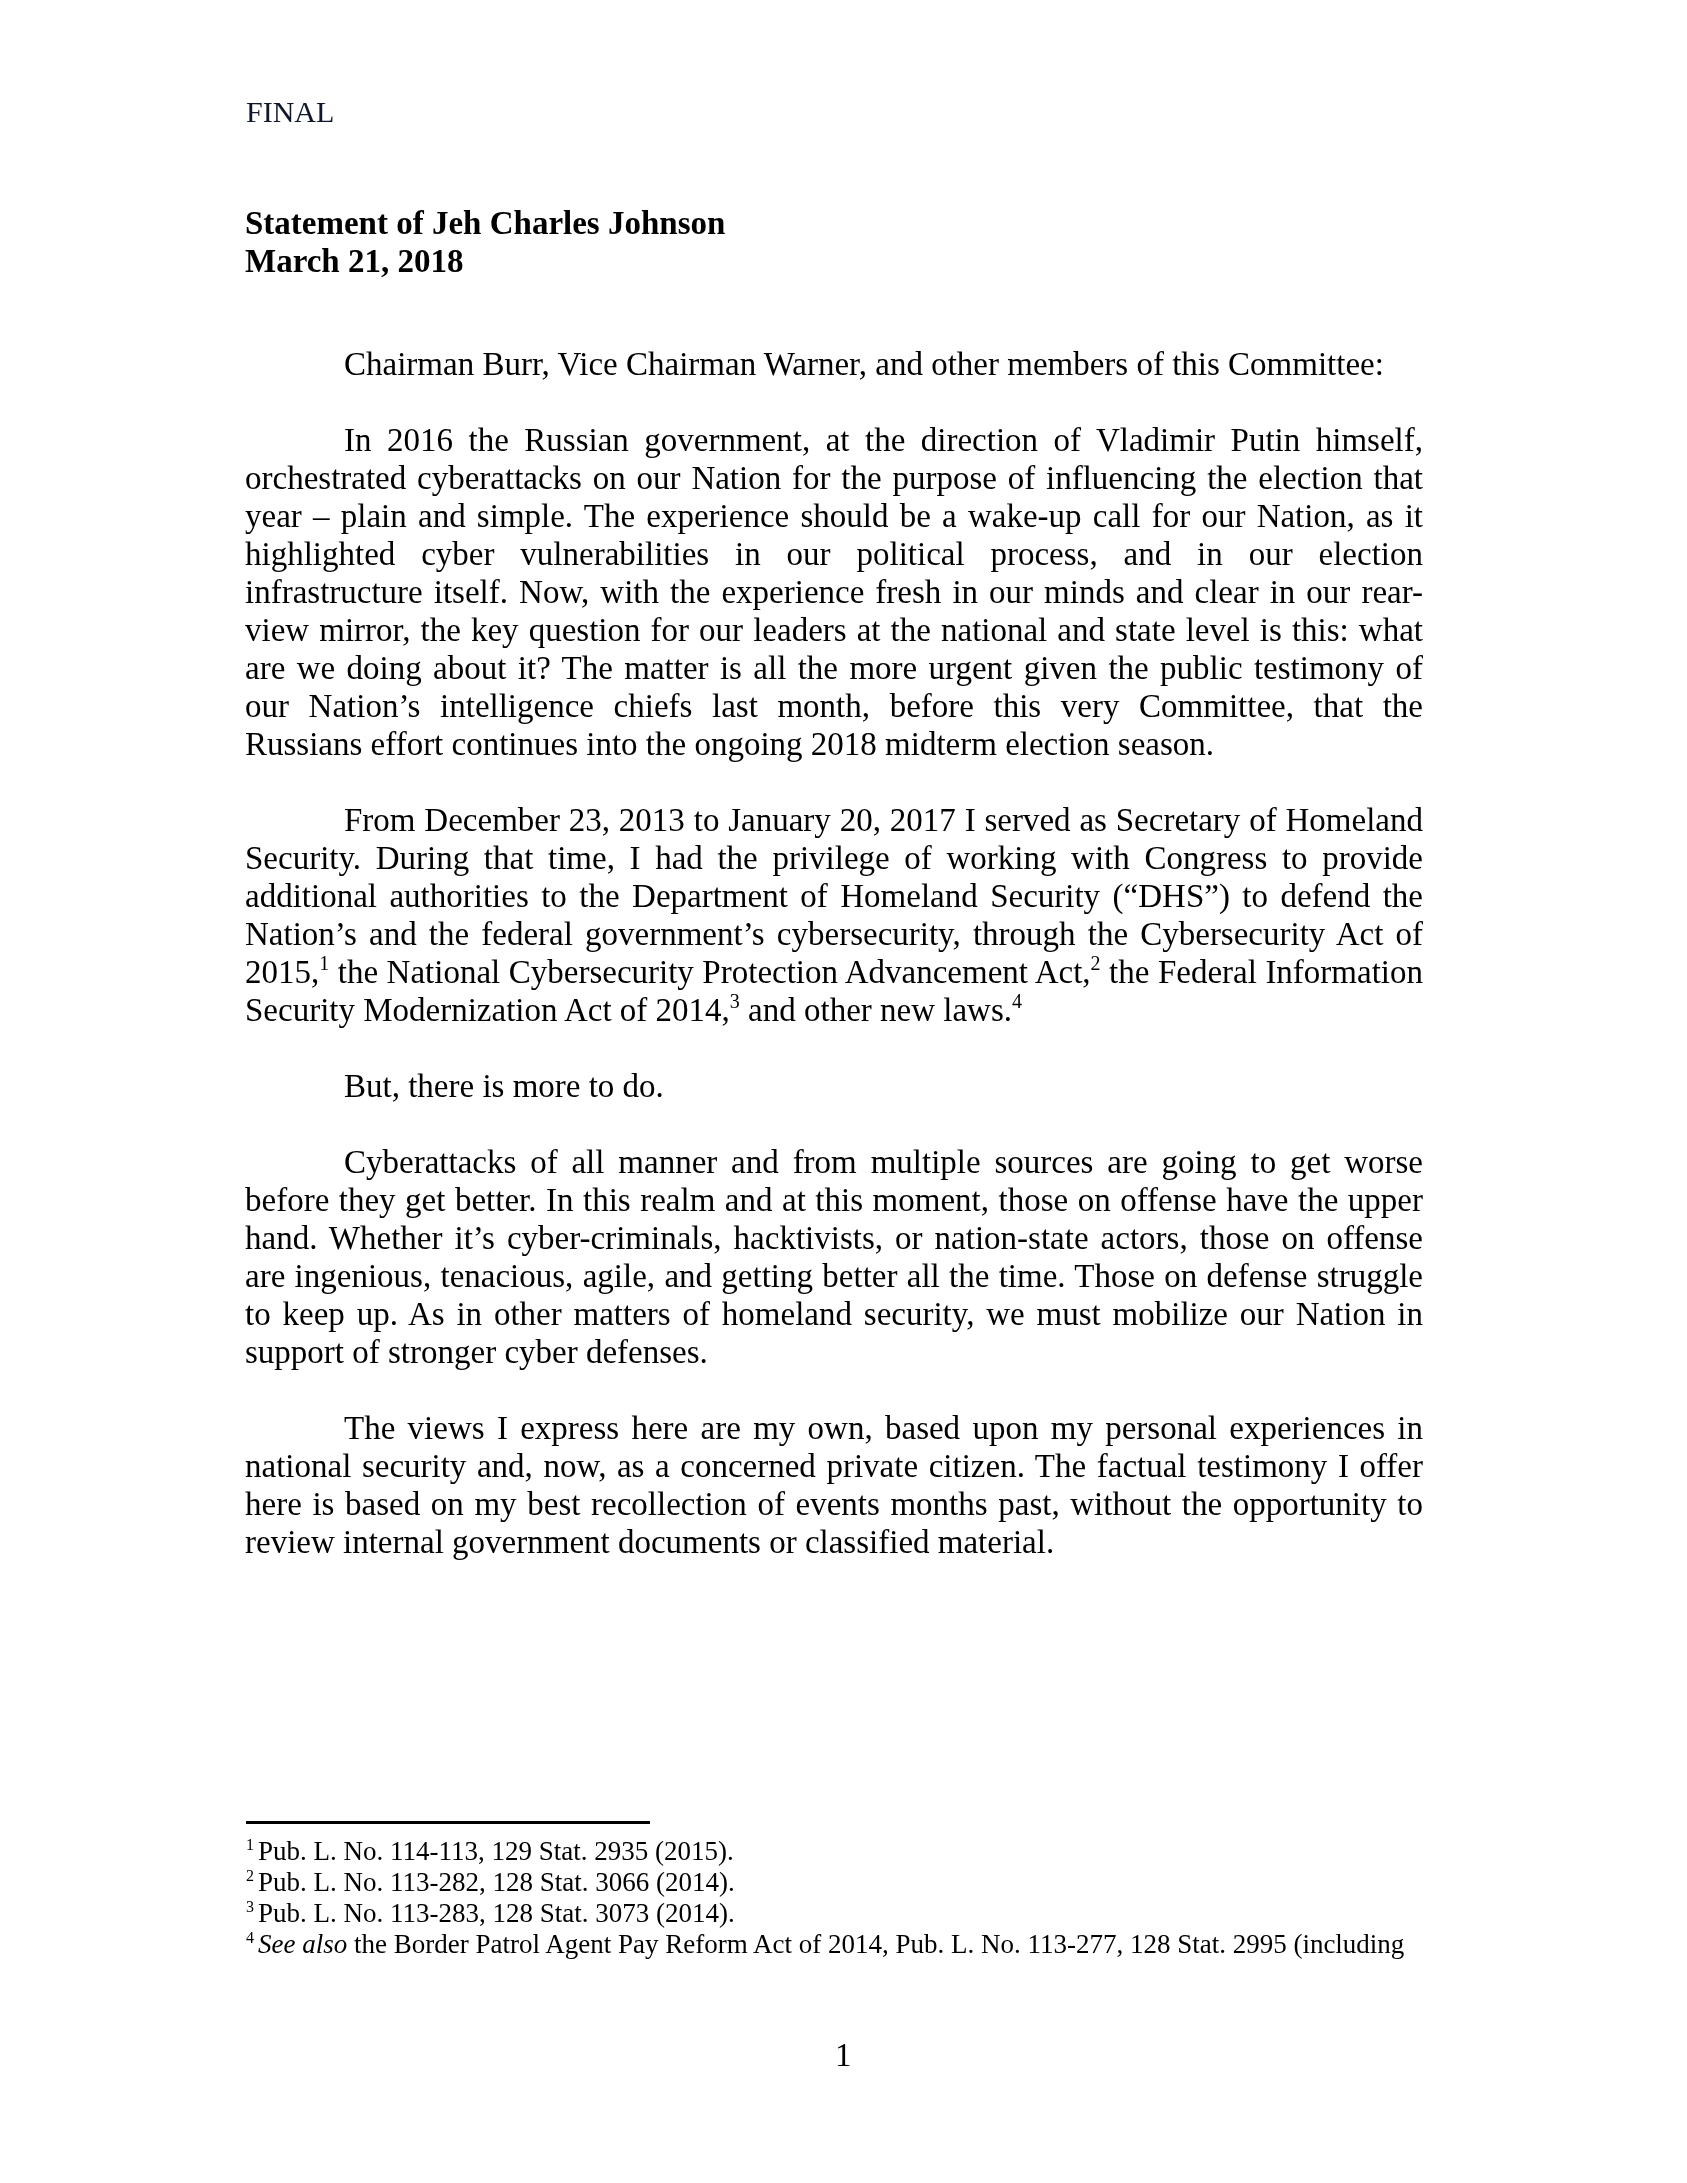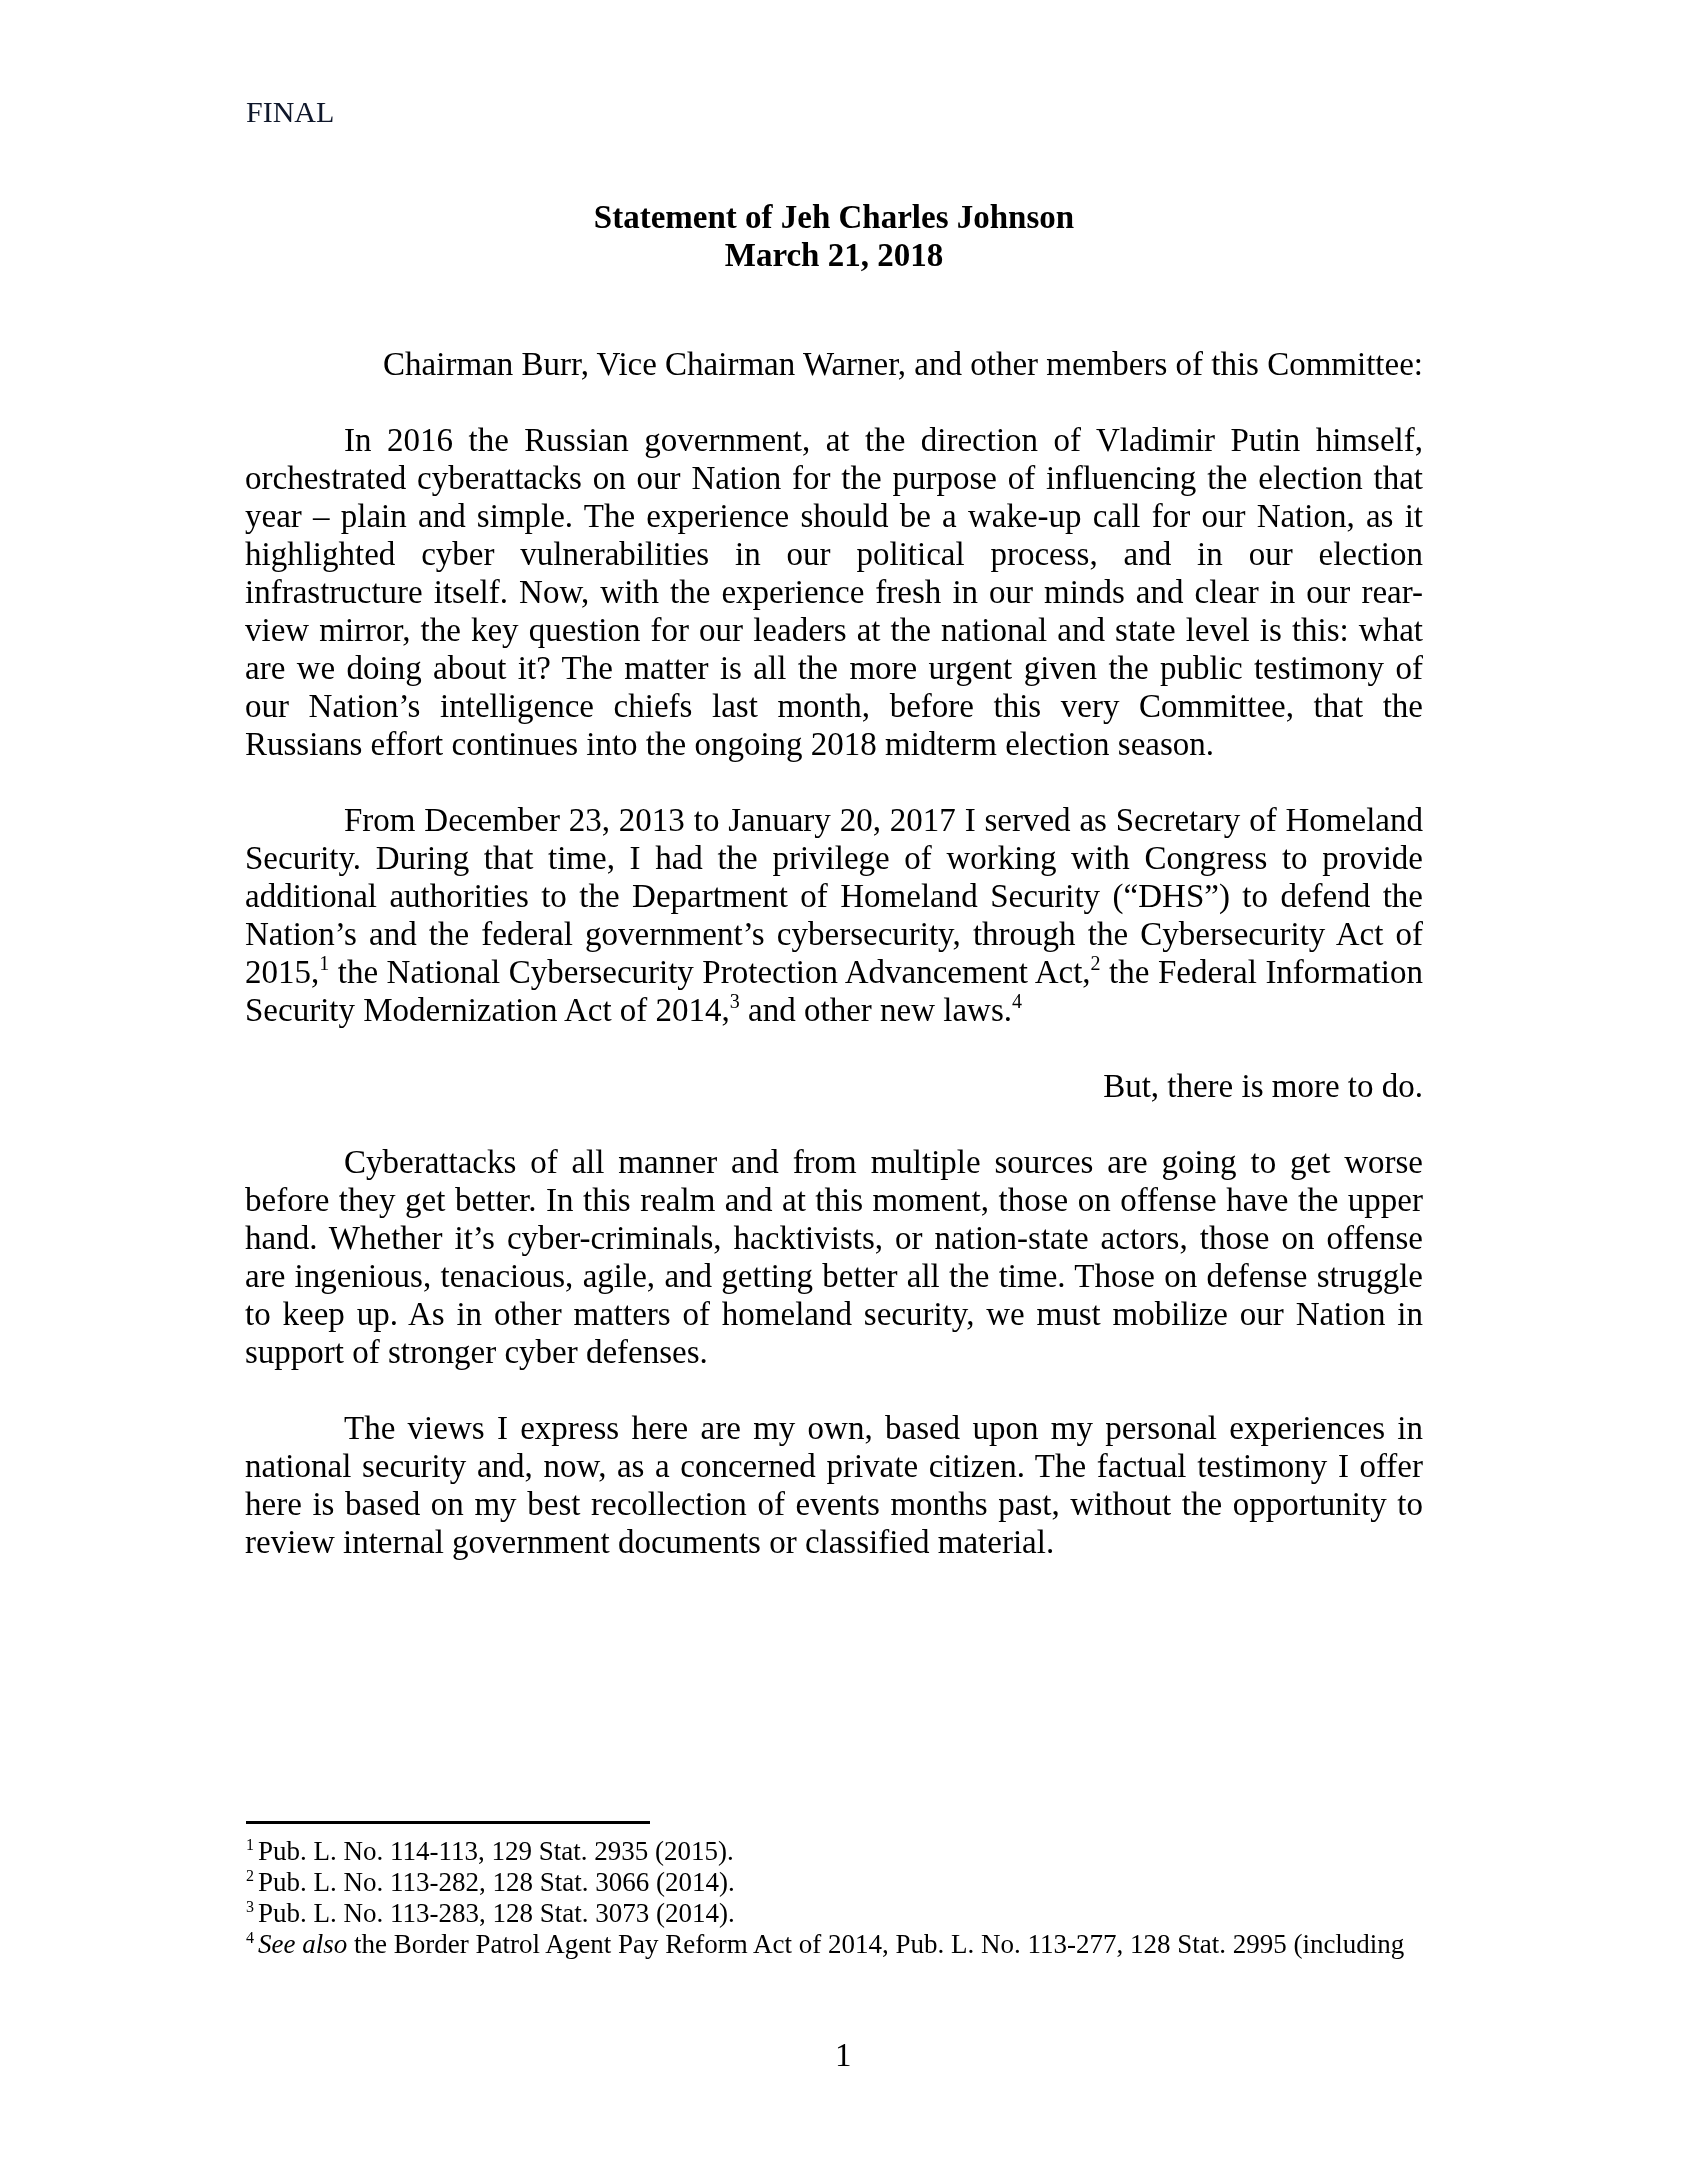--- a/index.html
+++ b/index.html
@@ -1,24 +1,24 @@
 <!DOCTYPE html>
 <html style="font-size:10.6px"><head>
   <meta charset="utf-8">
   <style>
     html, body { margin: 0; padding: 0; background: #ffffff; }
     body { width: 1687px; height: 2183px; position: relative; overflow: hidden;
       font-family: "Liberation Serif", "DejaVu Serif", serif; color: #000; }
     .page { position: absolute; left: 0; top: 0; width: 1687px; height: 2183px; }
     .final { position: absolute; left: 246px; top: 97px; font-size: 30px; color: #0f172a; line-height: 1; }
-    .title-block { position: absolute; left: 245px; width: 1178px; top: 198px; text-align: center;
+    .title-block { position: absolute; left: 245px; width: 1178px; top: 204px; 
       font-weight: bold; font-size: 33px; line-height: 38px; }
     .body { position: absolute; left: 245px; width: 1178px; top: 345px; font-size: 33px; line-height: 38px; }
     .para { margin: 0 0 38px 0; text-align: justify; text-indent: 99px; }
-    .para.single { text-align: right; }
+    .para.single { text-align: left; }
     sup { font-size: 20px; line-height: 0; vertical-align: 13.2px; }
     .fn-rule { position: absolute; left: 246px; top: 1821px; width: 404px; height: 3.3px; background: #000; }
     .footnotes { position: absolute; left: 246px; width: 1178px; top: 1836px; font-size: 27px; line-height: 31px; }
     .fn { position: relative; padding-left: 12px; }
     .fn sup { position: absolute; left: 0; top: 1.3px; font-size: 16px; vertical-align: 0; line-height: 1; }
     .fn .cont { display: block; }
     .pageno { position: absolute; left: 835px; top: 2039px; font-size: 33px; line-height: 1; }
     em { font-style: italic; }
   </style>
 </head>

